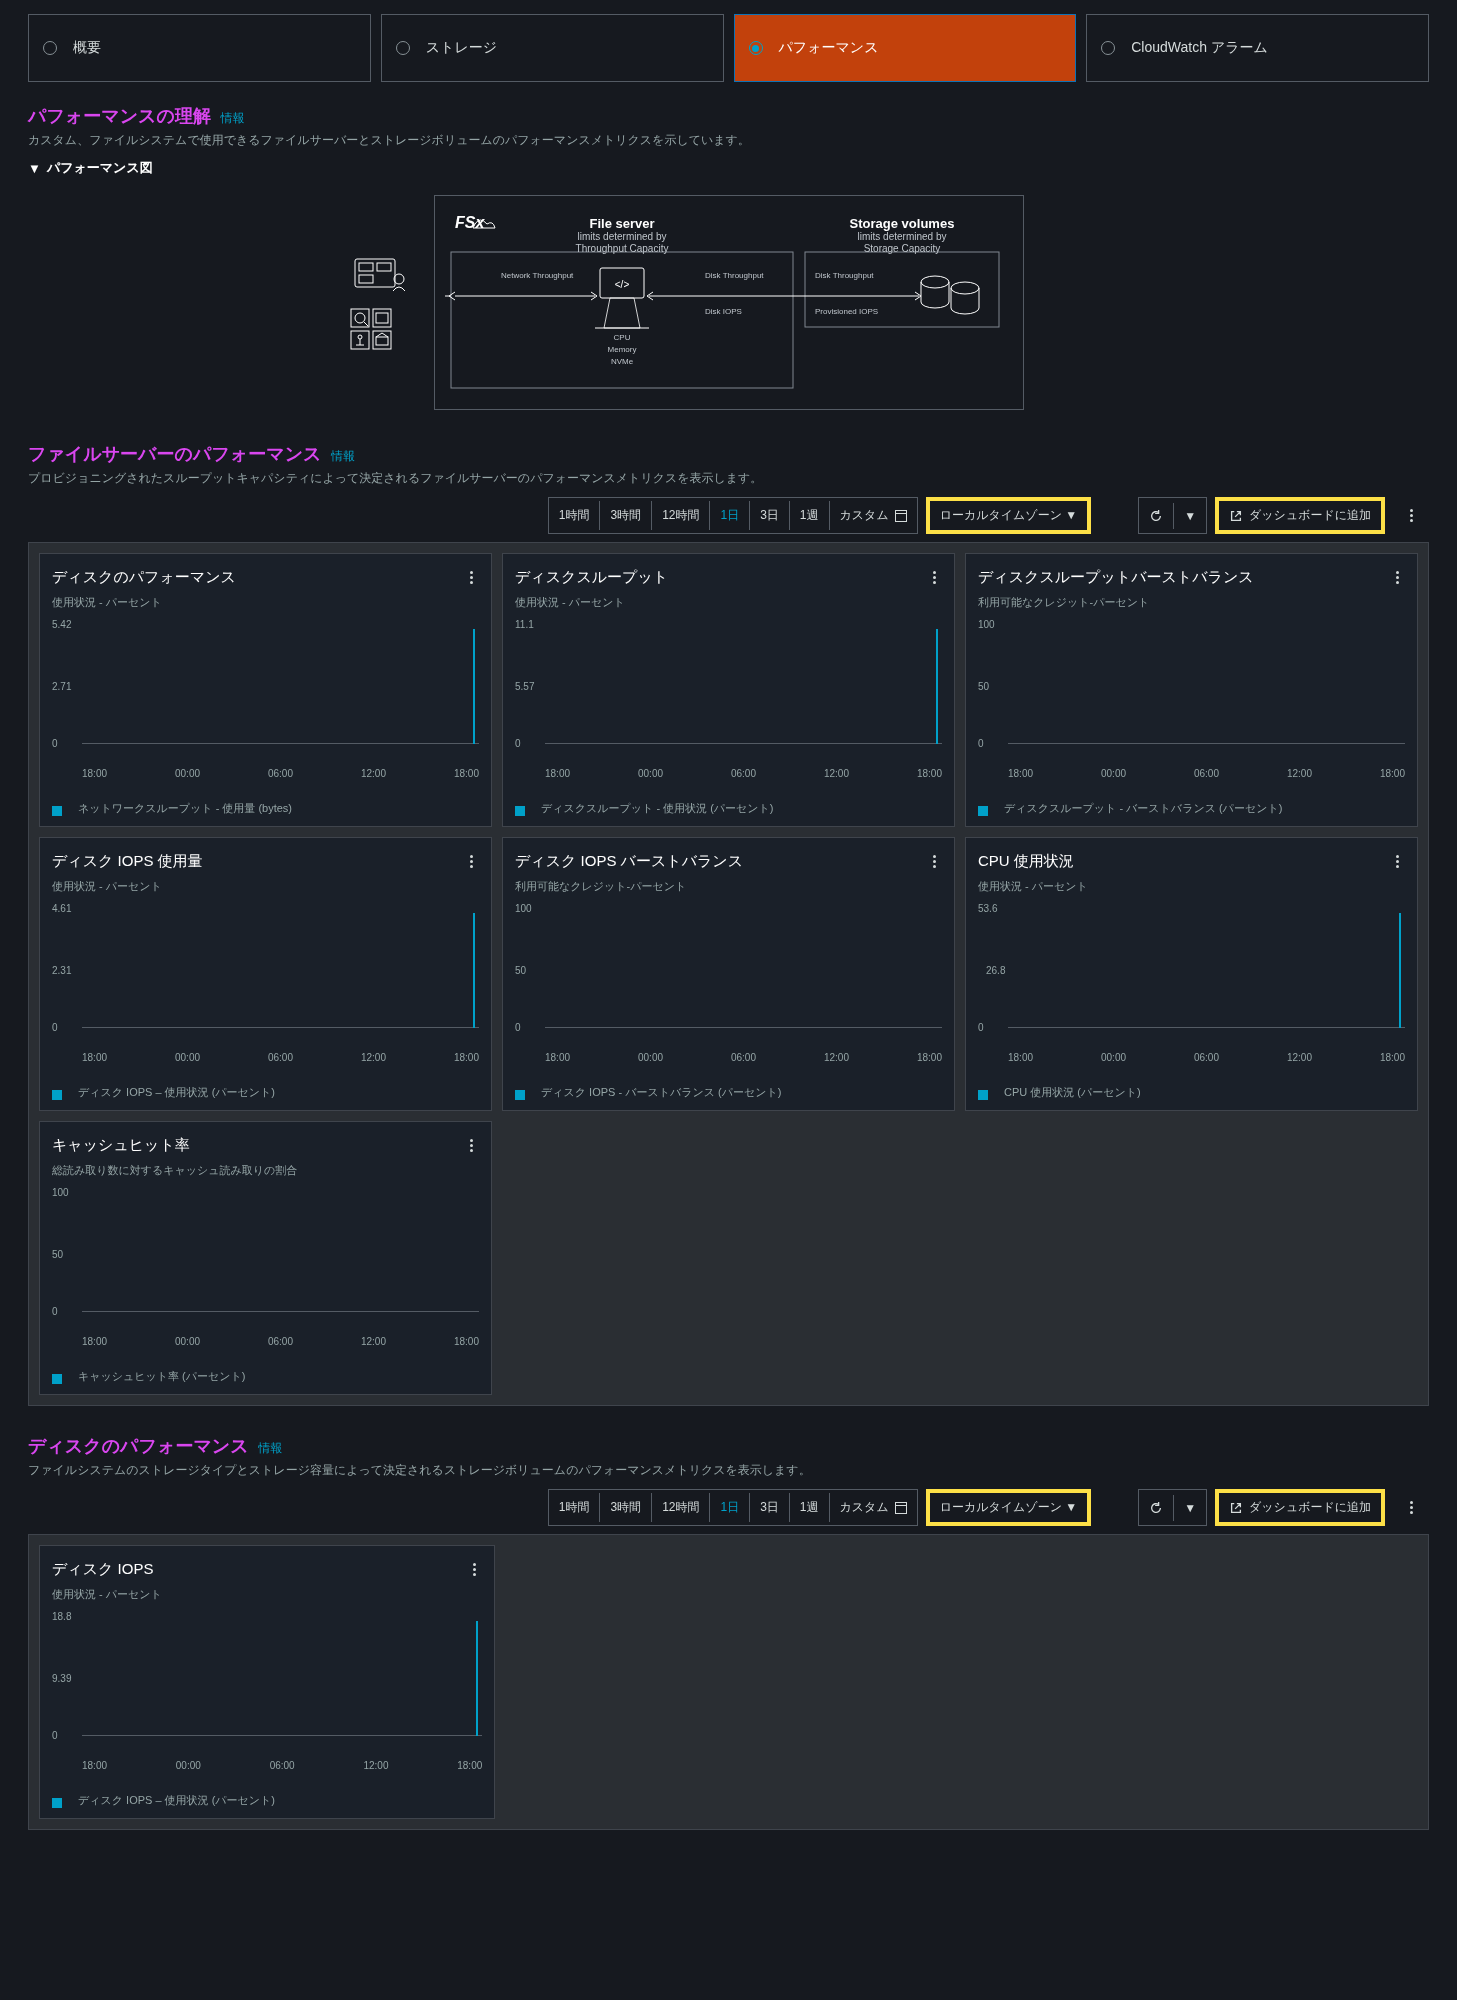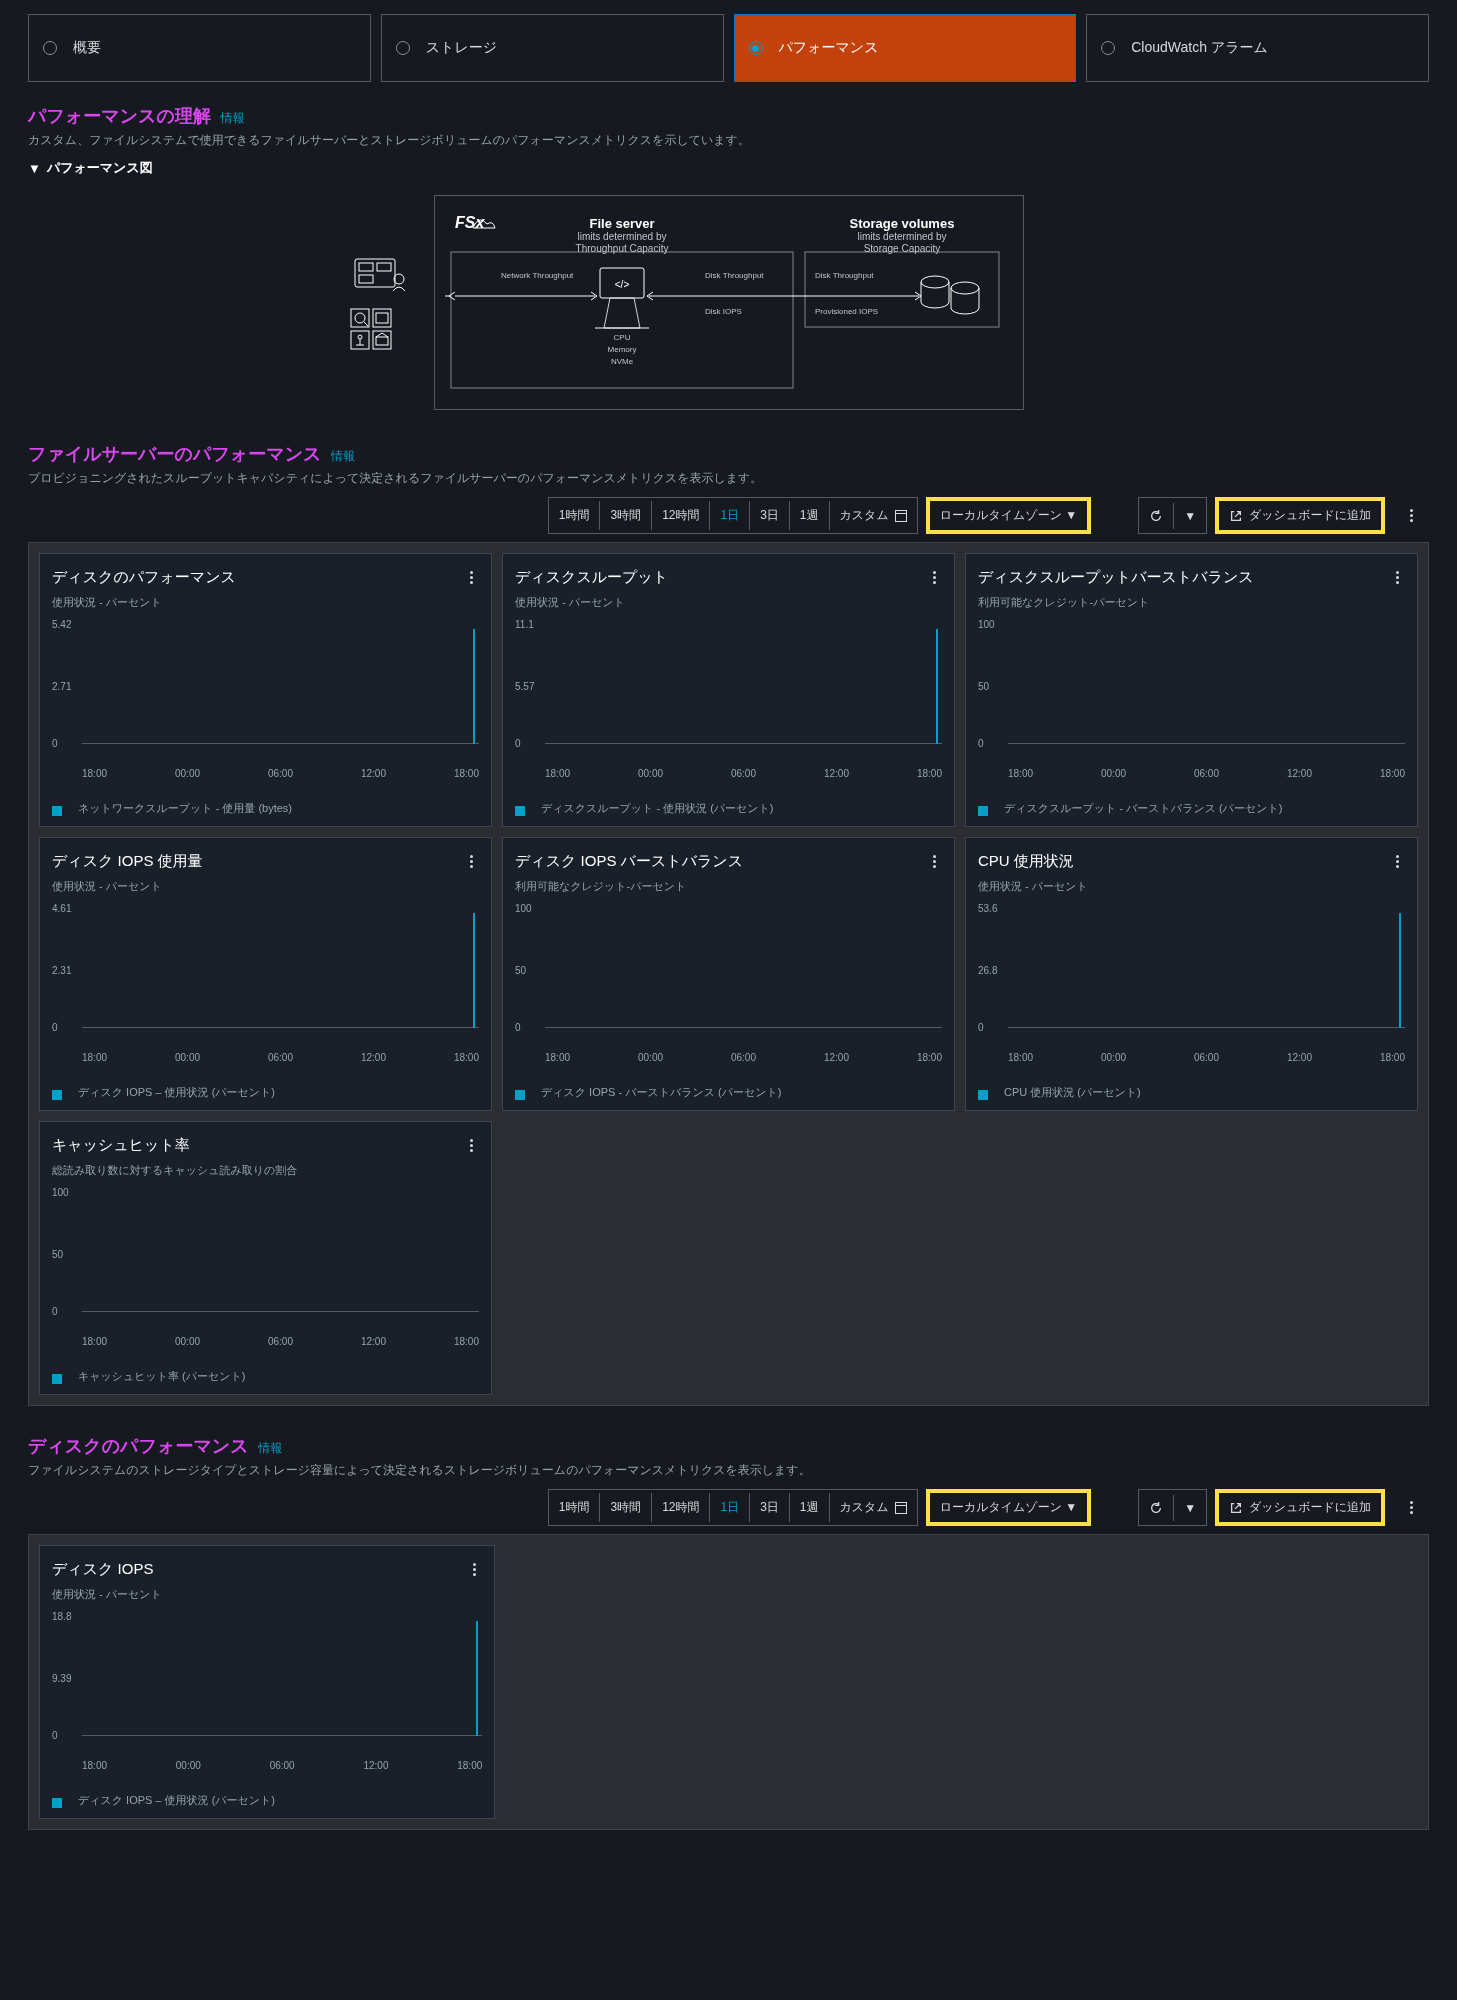--- a/index.html
+++ b/index.html
@@ -389,21 +389,21 @@
       <div class="card-title">CPU 使用状況</div>
       <div class="kebab">
           <span></span>
           <span></span>
           <span></span>
         </div>
     </div>
     <div class="card-sub">使用状況 - パーセント</div>
     <div class="chart-area">
       <span class="ylab" style="top:6%;">53.6</span>
-      <span class="ylab" style="top:50%;">26.8</span>
+      <span class="ylab" style="top:50%;margin-left:8px;">26.8</span>
       <span class="ylab" style="top:91%;">0</span>
       <div class="baseline" style="top:91%;"></div>
       <div class="spike" style="height:82%;"></div>
     </div>
     <div class="xticks">
       <span>18:00</span>
         <span>00:00</span>
         <span>06:00</span>
         <span>12:00</span>
         <span>18:00</span>

